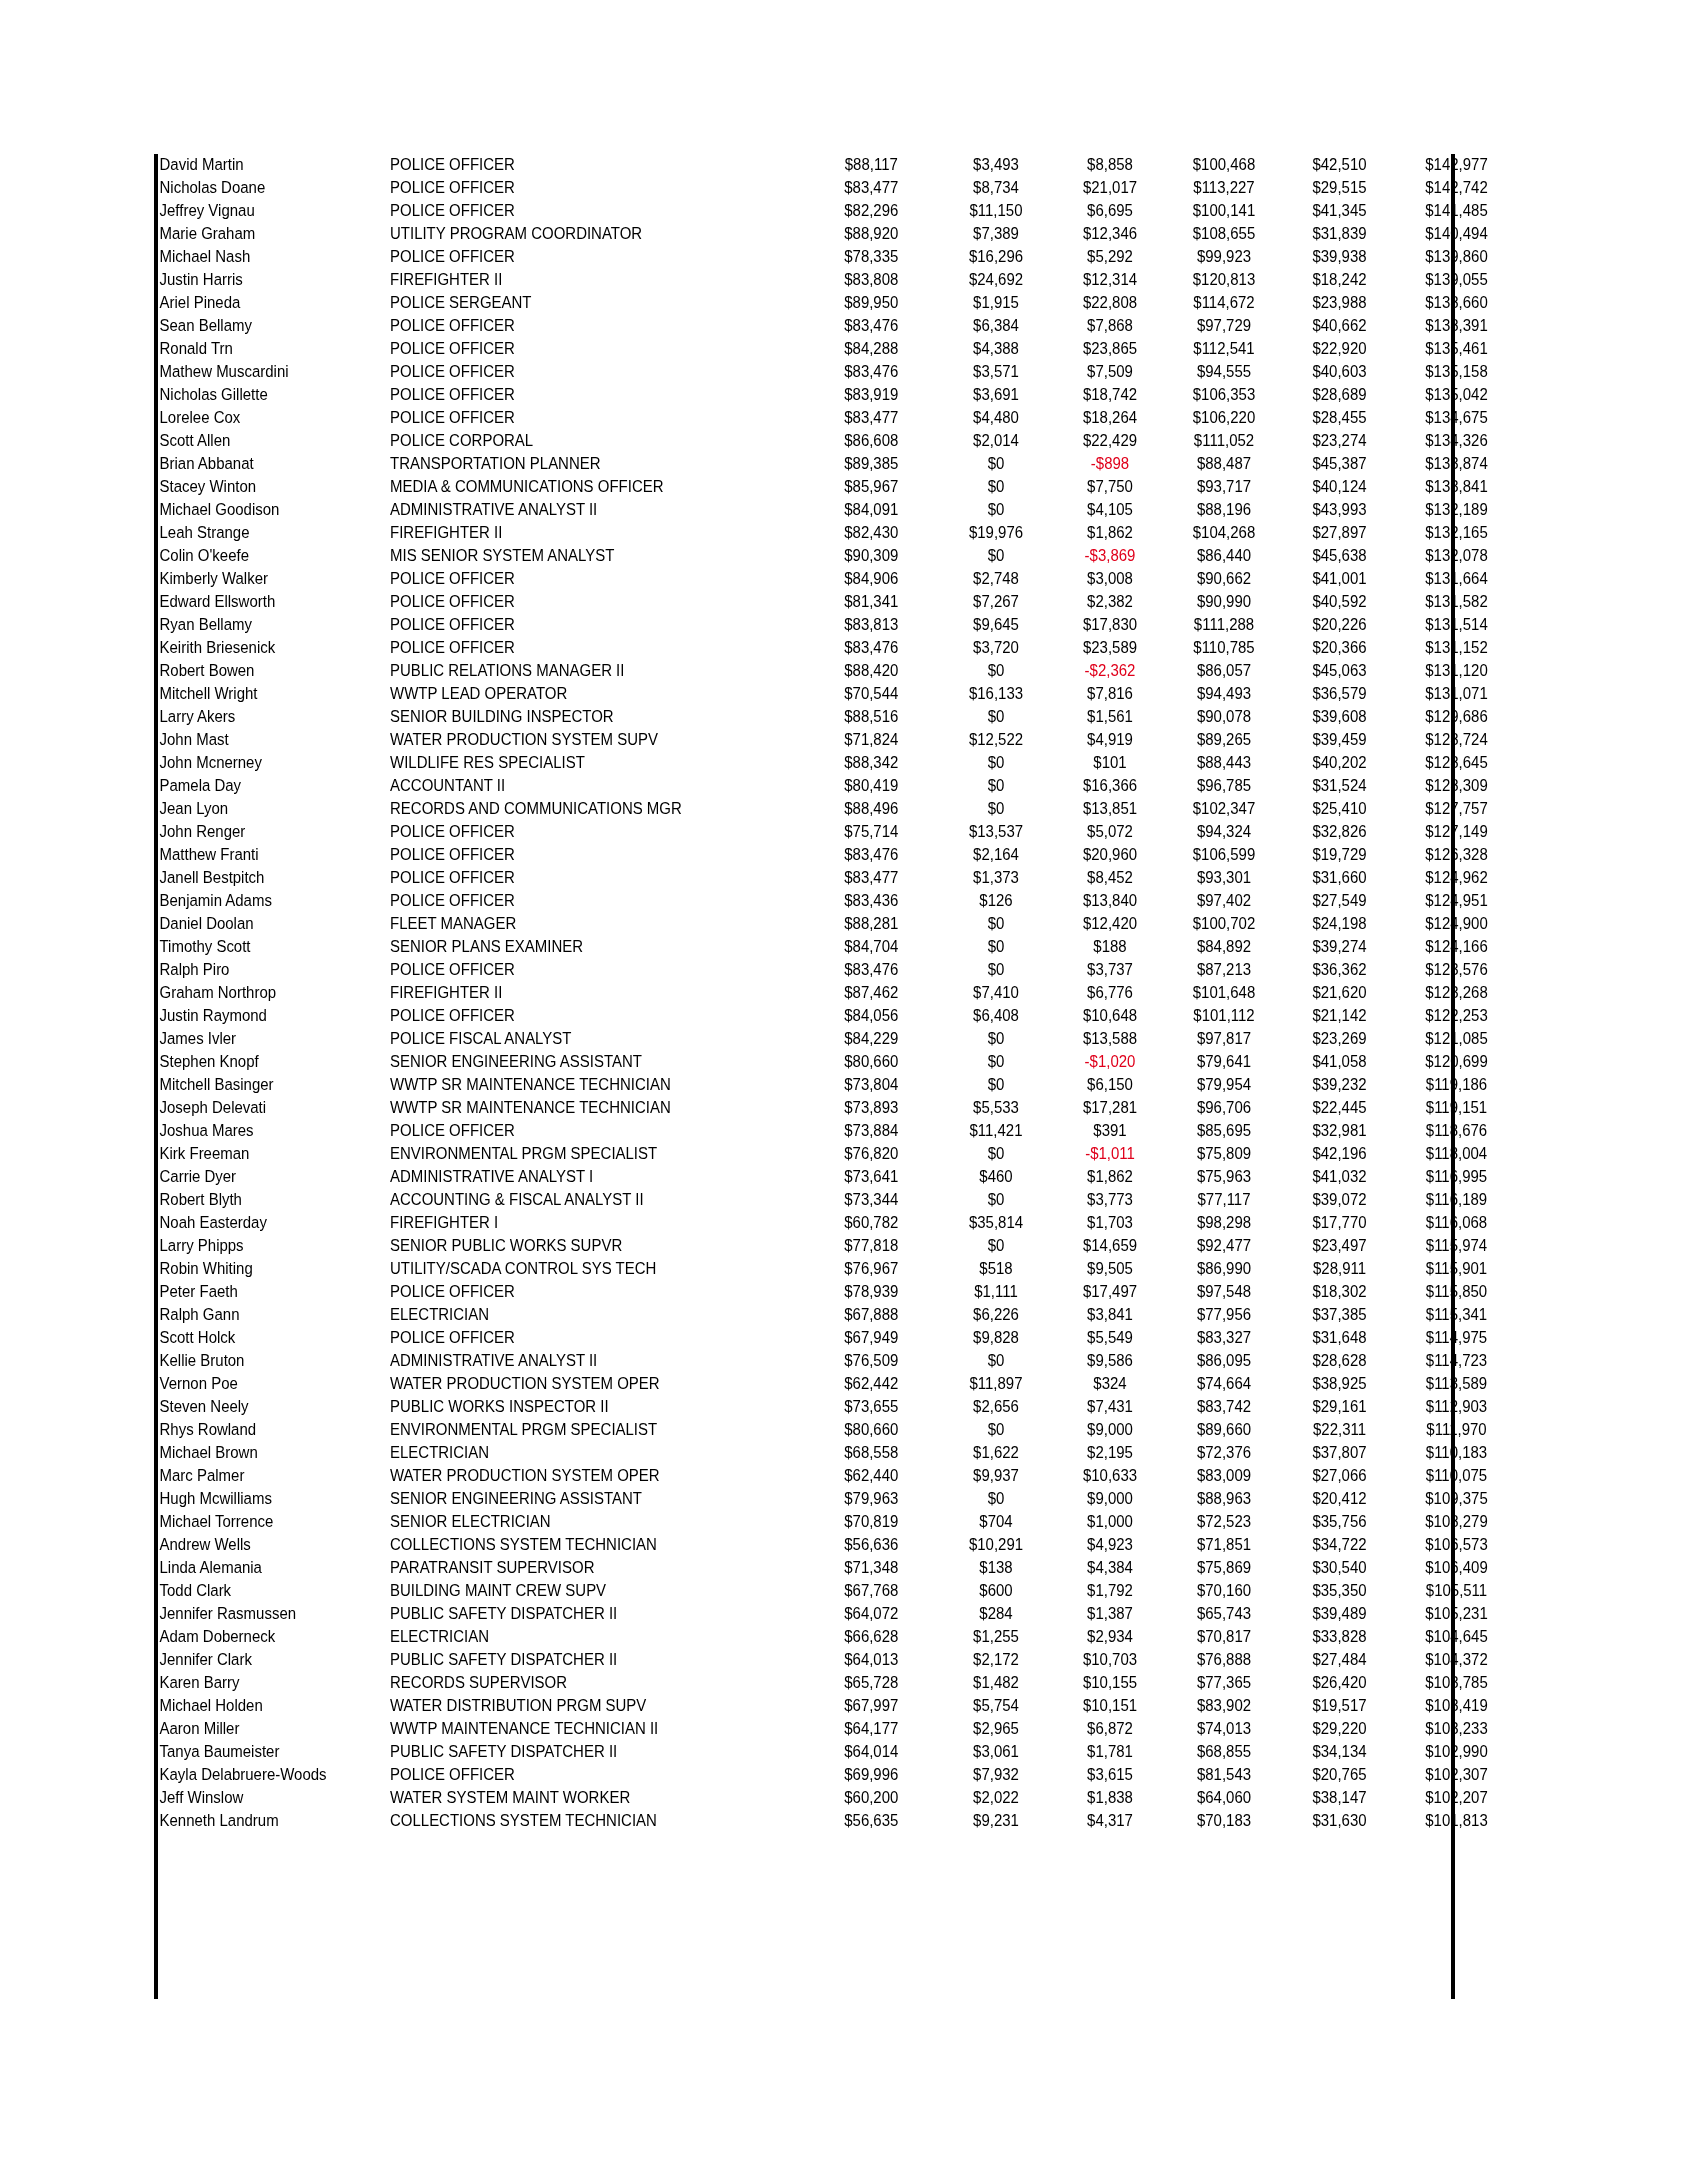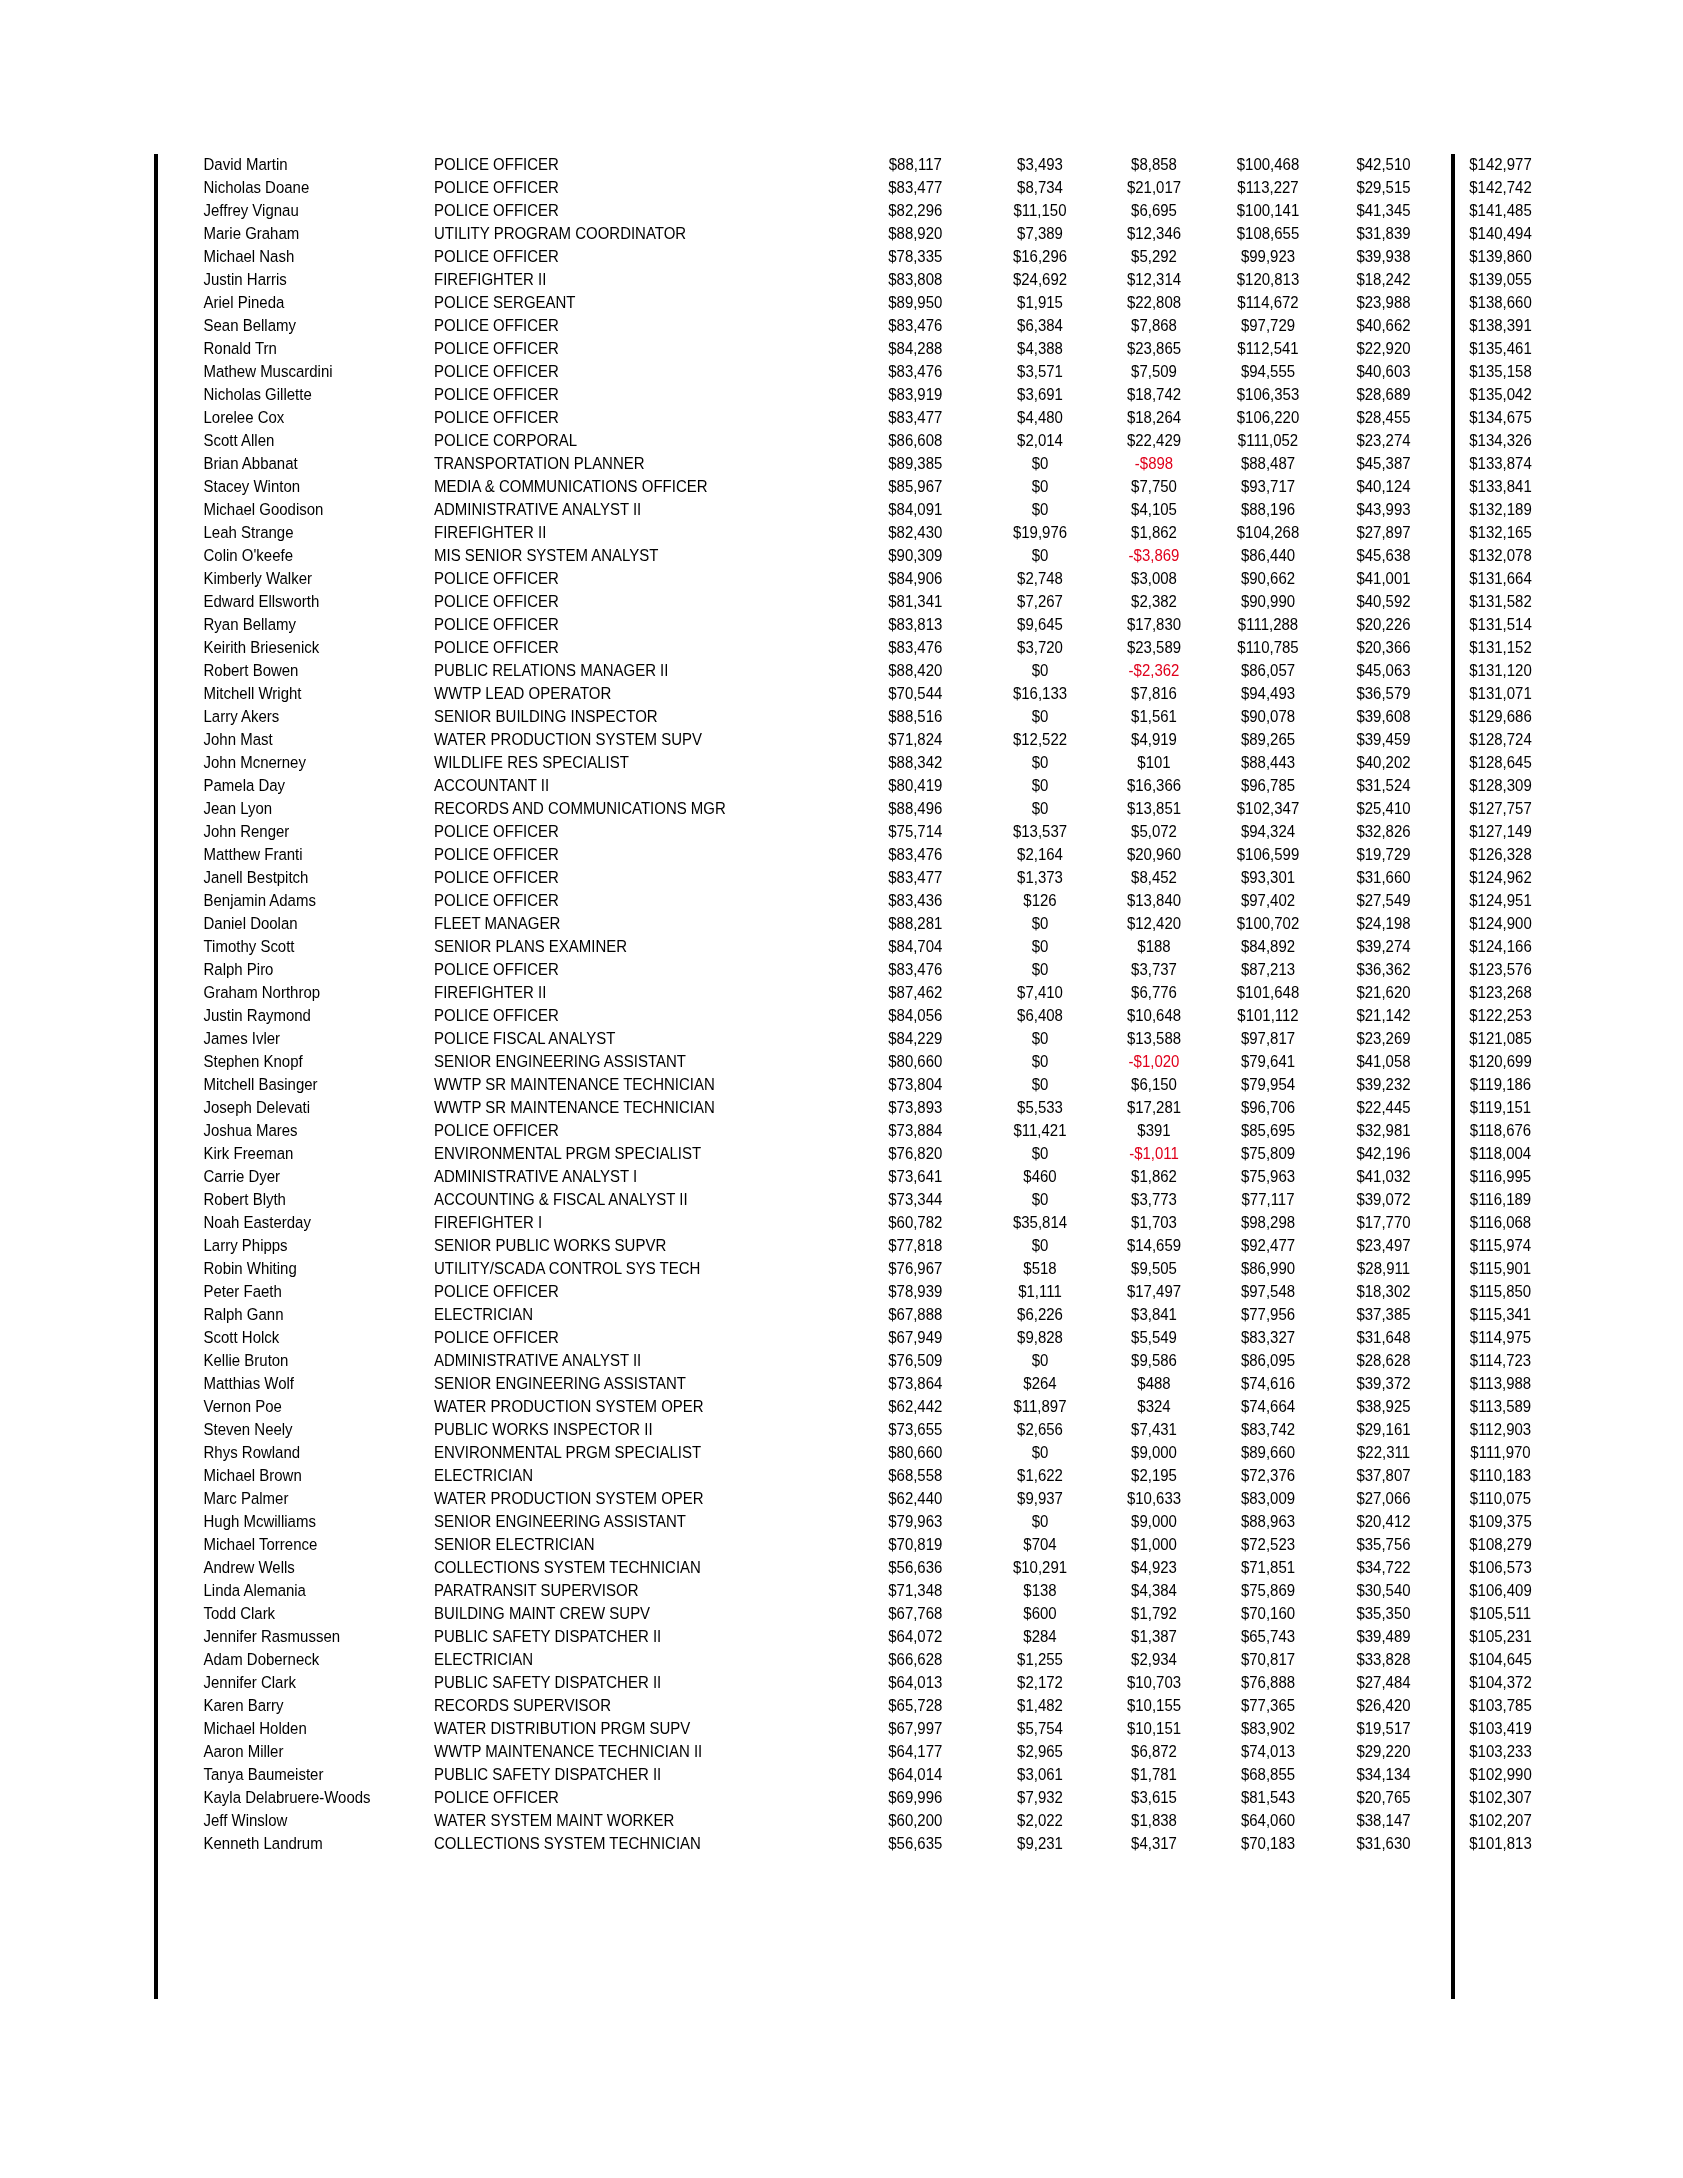--- a/index.html
+++ b/index.html
@@ -1,21 +1,21 @@
 <!DOCTYPE html>
 <html><head>
 <meta charset="utf-8">
 <style>
   html, body { margin: 0; padding: 0; background: #ffffff; }
   body { width: 1683px; height: 2178px; position: relative; overflow: hidden;
          font-family: "Liberation Sans", "DejaVu Sans", sans-serif; color: #000; }
   .sheet { position: absolute; left: 154px; top: 153px; width: 1302px; }
   .left-border { position: absolute; left: 154px; top: 154px; width: 4px; height: 1845px; background: #000; }
   .right-border { position: absolute; left: 1451px; top: 154px; width: 4px; height: 1845px; background: #000; }
-  table { border-collapse: collapse; table-layout: fixed; width: 1297px; margin-left: 44px; }
+  table { border-collapse: collapse; table-layout: fixed; width: 1297px; }
   td { height: 23px; padding: 0; font-size: 16.3px; line-height: 23px; white-space: nowrap; overflow: hidden;
        transform: scaleX(0.92); transform-origin: left center; }
   td.name { width: 230px; padding-left: 6px; }
   td.title { width: 386px; }
   td.num { text-align: center; transform-origin: center center; }
   td.c1 { width: 133px; padding-left: 30px; }
   td.c2 { width: 114px; }
   td.c3 { width: 114px; }
   td.c4 { width: 114px; }
   td.c5 { width: 117px; }
@@ -555,30 +555,20 @@
           <td class="name">Kellie Bruton</td>
           <td class="title">ADMINISTRATIVE ANALYST II</td>
           <td class="num c1">$76,509</td>
           <td class="num c2">$0</td>
           <td class="num c3">$9,586</td>
           <td class="num c4">$86,095</td>
           <td class="num c5">$28,628</td>
           <td class="num c6">$114,723</td>
         </tr>
         <tr>
-          <td class="name">Matthias Wolf</td>
-          <td class="title">SENIOR ENGINEERING ASSISTANT</td>
-          <td class="num c1">$73,864</td>
-          <td class="num c2">$264</td>
-          <td class="num c3">$488</td>
-          <td class="num c4">$74,616</td>
-          <td class="num c5">$39,372</td>
-          <td class="num c6">$113,988</td>
-        </tr>
-        <tr>
           <td class="name">Vernon Poe</td>
           <td class="title">WATER PRODUCTION SYSTEM OPER</td>
           <td class="num c1">$62,442</td>
           <td class="num c2">$11,897</td>
           <td class="num c3">$324</td>
           <td class="num c4">$74,664</td>
           <td class="num c5">$38,925</td>
           <td class="num c6">$113,589</td>
         </tr>
         <tr>

